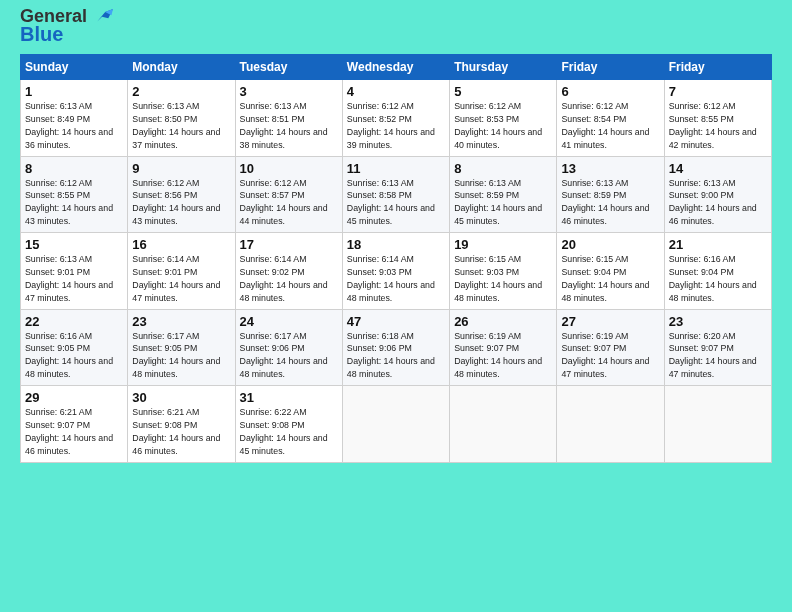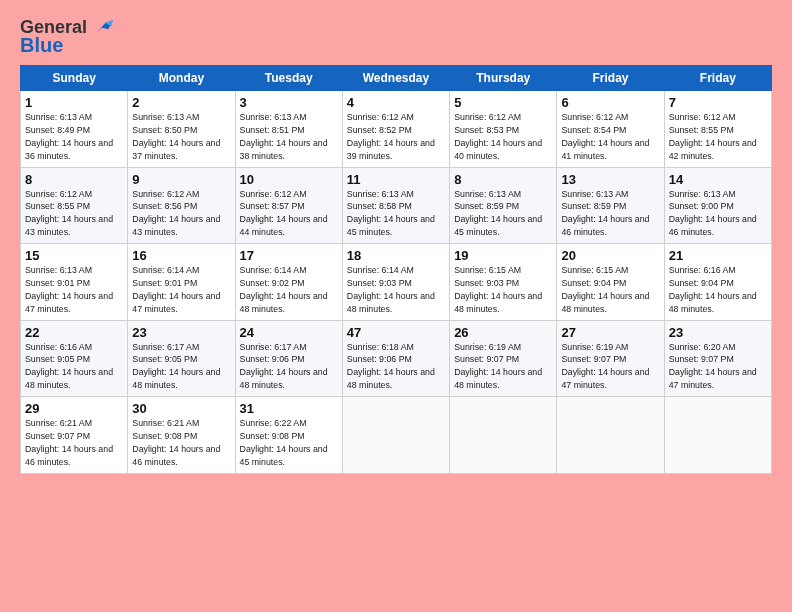--- a/index.html
+++ b/index.html
@@ -6,22 +6,22 @@
     body {
       font-family: Arial, sans-serif;
       background: #fff;
       width: 792px;
       height: 612px;
       overflow: hidden;
     }
     .page {
       width: 792px;
       height: 612px;
-      padding: 16px 20px 10px 20px;
-      background: #fca5a5;
+      padding: 5px 20px 10px 20px;
+      background: #5eead4;
     }
     .header {
       display: flex;
       justify-content: space-between;
       align-items: flex-start;
       margin-bottom: 8px;
     }
     .logo {
       display: flex;
       flex-direction: column;
@@ -57,21 +57,21 @@
       table-layout: fixed;
     }
     .calendar thead tr {
       background: #1565c0;
     }
     .calendar thead th {
       color: #fff;
       font-size: 12px;
       font-weight: bold;
       padding: 5px 4px;
-      text-align: center;
+      text-align: left;
       border: 1px solid #1565c0;
     }
     .calendar tbody tr {
       background: #fff;
     }
     .calendar tbody tr:nth-child(even) {
       background: #f5f7fa;
     }
     .calendar tbody td {
       vertical-align: top;

